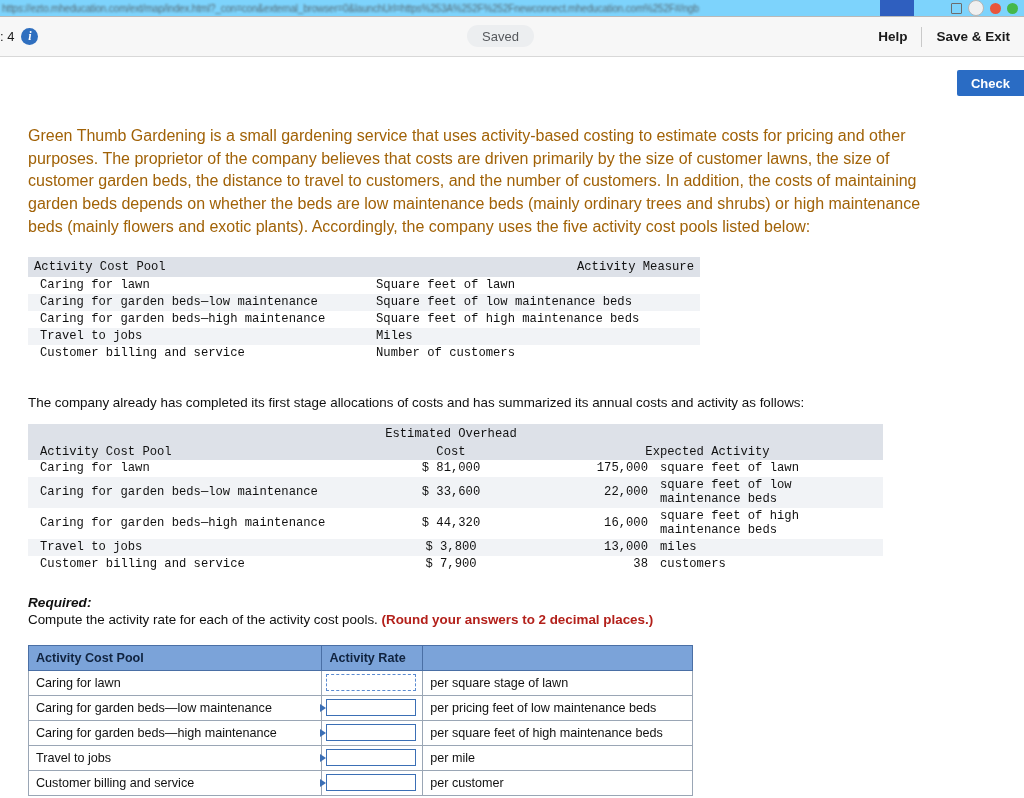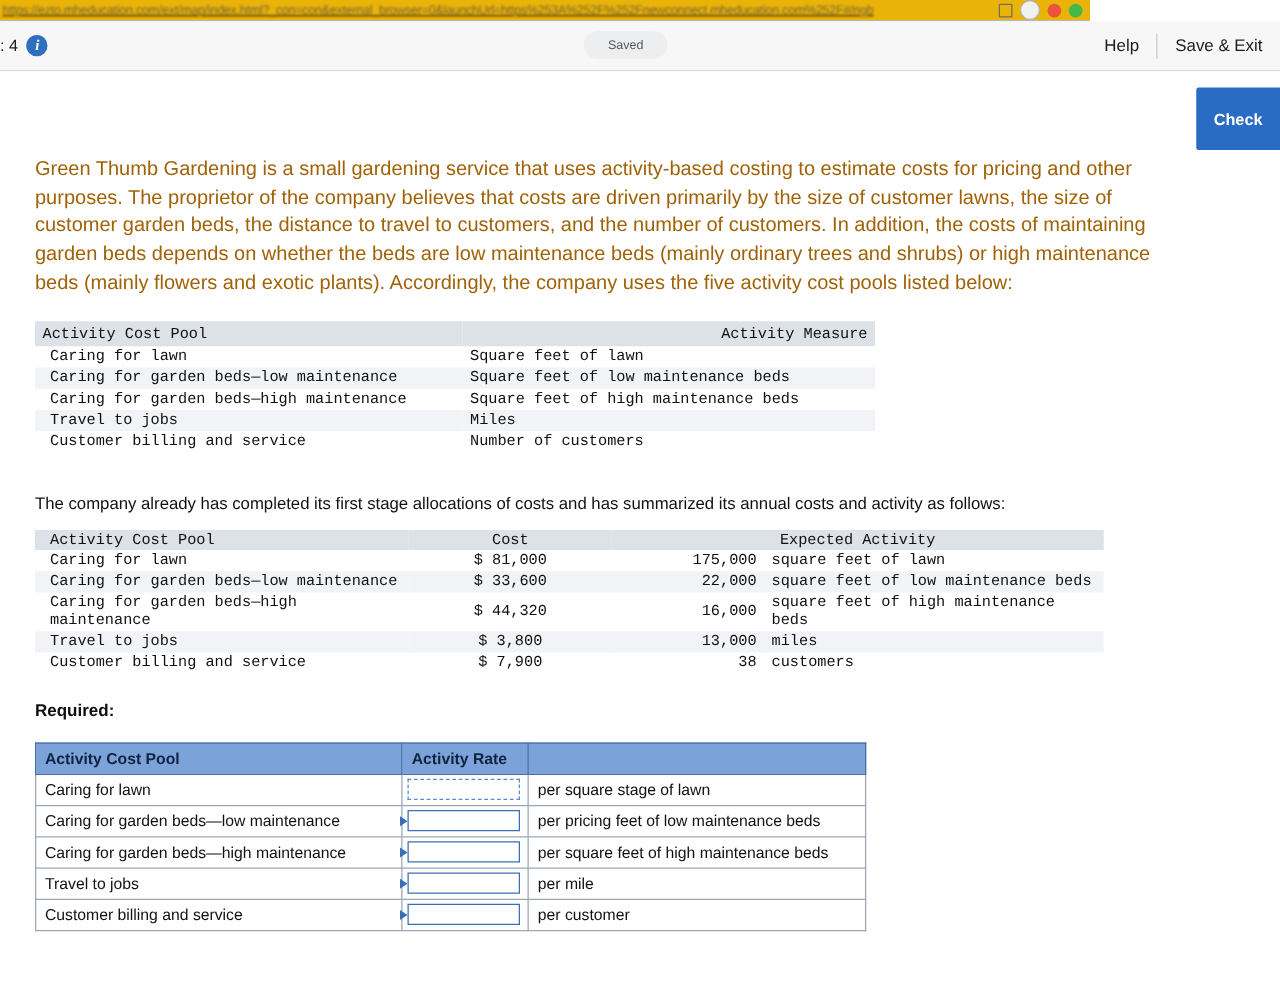--- a/index.html
+++ b/index.html
@@ -12,28 +12,27 @@
     background: #ffffff;
     font-family: "Liberation Sans", sans-serif;
     overflow: hidden;
     position: relative;
   }
 
   
   .browser-bar {
     position: absolute;
     top: 0; left: 0;
-    width: 872px;
+    width: 1024px;
     height: 16px;
-    background: #eab308;
+    background: #7dd3fc;
     border-bottom: 1px solid #b9b9b9;
     display: flex;
     align-items: center;
     overflow: hidden;
-    text-decoration: underline;
   }
   .url-text {
     font-family: "Liberation Sans", sans-serif;
     font-size: 10px;
     color: #4a4a4a;
     white-space: nowrap;
     letter-spacing: -0.2px;
     padding-left: 2px;
     filter: blur(0.8px);
     opacity: 0.75;
@@ -116,37 +115,37 @@
   }
   .saved-pill {
     position: absolute;
     left: 467px;
     top: 8px;
     width: 67px;
     height: 22px;
     border-radius: 11px;
     background: #eceef0;
     color: #55585c;
-    font-size: 10px;
+    font-size: 13px;
     display: flex;
     align-items: center;
     justify-content: center;
   }
   .header-right {
     position: absolute;
     right: 0;
     top: 0;
     height: 39px;
     display: flex;
     align-items: center;
     gap: 0;
   }
   .hdr-link {
     font-size: 13.5px;
-    font-weight: normal;
+    font-weight: bold;
     color: #1b1b1b;
     padding: 0 14px;
     white-space: nowrap;
   }
   .hdr-sep {
     width: 1px;
     height: 20px;
     background: #c9c9c9;
   }
 
@@ -163,21 +162,21 @@
     position: absolute;
     right: 0;
     top: 13px;
     height: 26px;
     background: #2a6cc4;
     color: #ffffff;
     font-size: 13px;
     font-weight: bold;
     display: flex;
     align-items: center;
-    padding: 12px 14px;
+    padding: 0 14px;
     border-radius: 2px 0 0 2px;
     white-space: nowrap;
   }
 
   
   .content {
     position: absolute;
     top: 125px;
     left: 28px;
     width: 960px;
@@ -240,20 +239,21 @@
   .tbl2 td.cost { text-align: center; width: 150px; }
   .tbl2 td.act-num { text-align: right; width: 110px; }
   .tbl2 td.act-txt { text-align: left; padding-left: 6px; }
   .tbl2 tr.alt td { background: #f1f3f6; }
 
   .required-lbl {
     margin-top: 22px;
     font-size: 13.6px;
     font-weight: bold;
     color: #101010;
+    font-style: italic;
   }
   .required-text {
     margin-top: 2px;
     font-size: 13.4px;
     color: #101010;
   }
   .round-note {
     color: #b3201a;
     font-weight: bold;
   }
@@ -371,20 +371,25 @@
       <td class="pool">Customer billing and service</td>
       <td>Number of customers</td>
     </tr>
   </tbody>
     </table>
 
   <div class="mid-text">The company already has completed its first stage allocations of costs and has summarized its annual costs and activity as follows:</div>
 
   <table class="mono-table tbl2">
     <tbody>
+        <tr class="hdrband">
+      <td style="width:330px"></td>
+      <td class="cost">Estimated Overhead</td>
+      <td colspan="2"></td>
+    </tr>
     <tr class="hdrrow">
       <td class="pool">Activity Cost Pool</td>
       <td class="cost">Cost</td>
       <td colspan="2" style="text-align:center">Expected Activity</td>
     </tr>
     <tr>
       <td class="pool">Caring for lawn</td>
       <td class="cost">$ 81,000</td>
       <td class="act-num">175,000</td>
       <td class="act-txt">square feet of lawn</td>
@@ -410,20 +415,24 @@
     <tr>
       <td class="pool">Customer billing and service</td>
       <td class="cost">$ 7,900</td>
       <td class="act-num">38</td>
       <td class="act-txt">customers</td>
     </tr>
   </tbody>
     </table>
 
   <div class="required-lbl">Required:</div>
+  <div class="required-text">
+    <span>Compute the activity rate for each of the activity cost pools.</span>
+    <span class="round-note">(Round your answers to 2 decimal places.)</span>
+  </div>
 
   <table class="answer-tbl">
     <tbody>
         <tr>
       <th>Activity Cost Pool</th>
       <th>Activity Rate</th>
       <th></th>
     </tr>
     <tr>
       <td class="label-cell">Caring for lawn</td>

